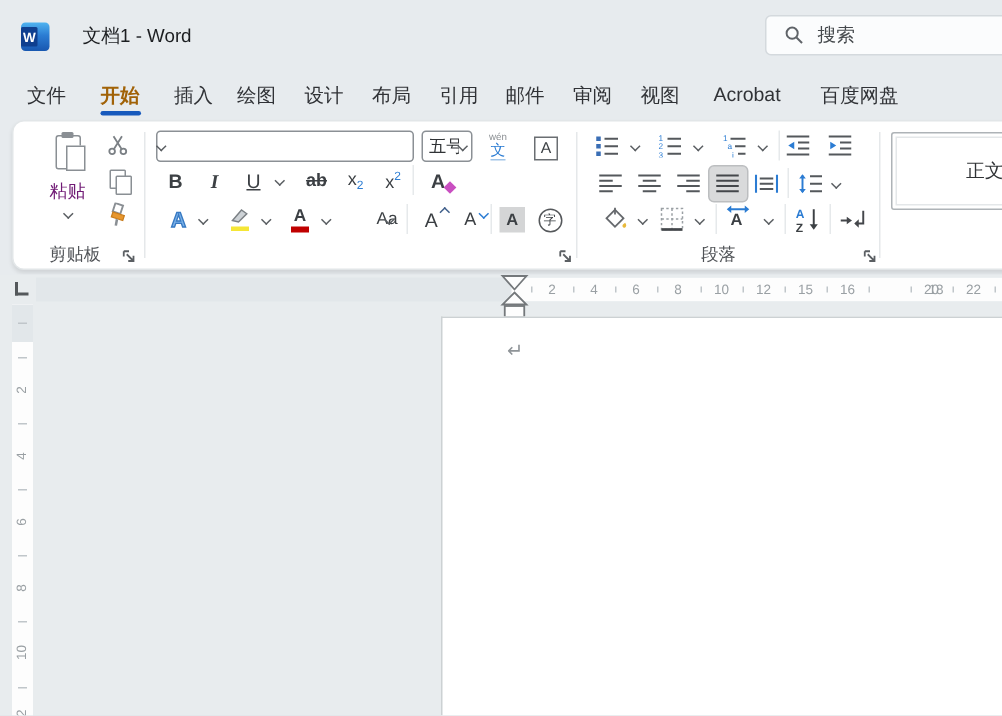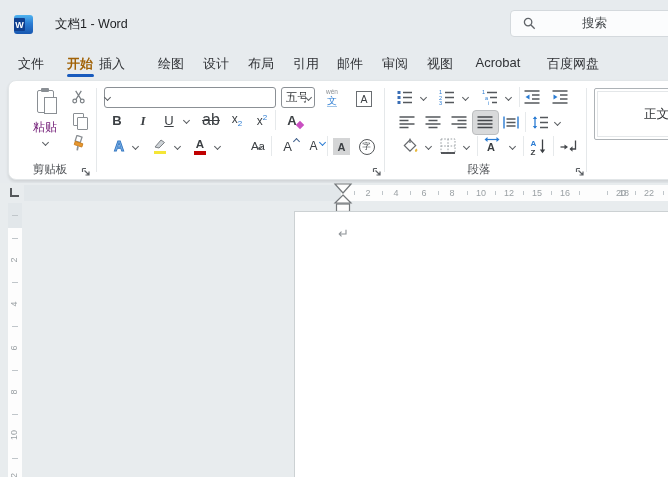--- a/index.html
+++ b/index.html
@@ -14,21 +14,21 @@
   
   .word-logo { left:14px; top:15px; width:19px; height:19px; border-radius:3px;
     background:linear-gradient(180deg,#4fb3f0 0%,#2b7cd3 45%,#1857b0 100%); }
   .word-logo .logo-box { position:absolute; left:0; top:3px; width:11px; height:13px;
     background:#0f3f8f; border-radius:1px; color:#fff; font-size:9px; font-weight:bold;
     display:flex; align-items:center; justify-content:center; }
   .doc-title { left:55px; top:16px; font-size:12.5px; color:#1c1e21; }
   .search-box { left:510px; top:10px; width:180px; height:27px; background:#fbfcfd;
     border:1px solid #d4d9dd; border-radius:4px; display:flex; align-items:center;
     padding-left:12px; gap:9px; }
-  .search-box span { font-size:12.5px; color:#45494d;margin-left:37px; }
+  .search-box span { font-size:12.5px; color:#45494d; }
 
   
   .tab { position:absolute; top:55px; transform:translateX(-50%); font-size:13px;
     color:#303236; white-space:nowrap; cursor:default; }
   .tab.active { font-weight:bold; color:#a16207; }
   .tab-underline { left:67px; top:74px; width:27px; height:3px; border-radius:2px; background:#185abd; }
 
   
   .ribbon { left:8px; top:80px; width:692px; height:100px; background:#ffffff;
     border:1px solid #e2e6e8; border-radius:8px; box-shadow:0 2px 3px rgba(0,0,0,0.10); }
@@ -99,21 +99,21 @@
     <svg width="13" height="13" viewBox="0 0 14 14">
       <circle cx="5.5" cy="5.5" r="4" fill="none" stroke="#5f6368" stroke-width="1.4"></circle>
       <line x1="8.6" y1="8.6" x2="12.6" y2="12.6" stroke="#5f6368" stroke-width="1.4"></line>
     </svg>
     <span>搜索</span>
   </div>
 
   <div class="tab" style="left:31px">文件</div>
   <div class="tab active" style="left:80px">开始</div>
   <div class="abs tab-underline"></div>
-  <div class="tab" style="left:112px">插入</div>
+  <div class="tab" style="left:129px">插入</div>
   <div class="tab" style="left:171px">绘图</div>
   <div class="tab" style="left:216px">设计</div>
   <div class="tab" style="left:261px">布局</div>
   <div class="tab" style="left:306px">引用</div>
   <div class="tab" style="left:350px">邮件</div>
   <div class="tab" style="left:395px">审阅</div>
   <div class="tab" style="left:440px">视图</div>
   <div class="tab" style="left:498px">Acrobat</div>
   <div class="tab" style="left:573px">百度网盘</div>
 
@@ -182,21 +182,21 @@
     <div class="btn" style="left:123px;top:28px;width:22px;height:22px">
       <span class="ticon" style="font-family:'Liberation Serif',serif;font-style:italic;font-weight:600">I</span>
     </div>
     <div class="btn" style="left:149px;top:28px;width:22px;height:22px">
       <span class="ticon" style="font-weight:normal;text-decoration:underline">U</span>
     </div>
     <div class="btn" style="left:171px;top:34px;width:12px;height:10px">
       <span class="chv"></span>
     </div>
     <div class="btn" style="left:190px;top:28px;width:24px;height:22px">
-      <span class="ticon" style="font-weight:normal;font-size:16px;text-decoration:line-through">ab</span>
+      <span class="ticon" style="font-weight:bold;font-size:12px;text-decoration:line-through">ab</span>
     </div>
     <div class="btn" style="left:217px;top:28px;width:22px;height:22px">
       <span style="font-size:12px;color:#3c4044">
         <span>x</span><span style="font-size:8px;color:#2b7cd3;vertical-align:-3px">2</span>
       </span>
     </div>
     <div class="btn" style="left:242px;top:28px;width:22px;height:22px">
       <span style="font-size:12px;color:#3c4044">
         <span>x</span><span style="font-size:8px;color:#2b7cd3;vertical-align:5px">2</span>
       </span>

